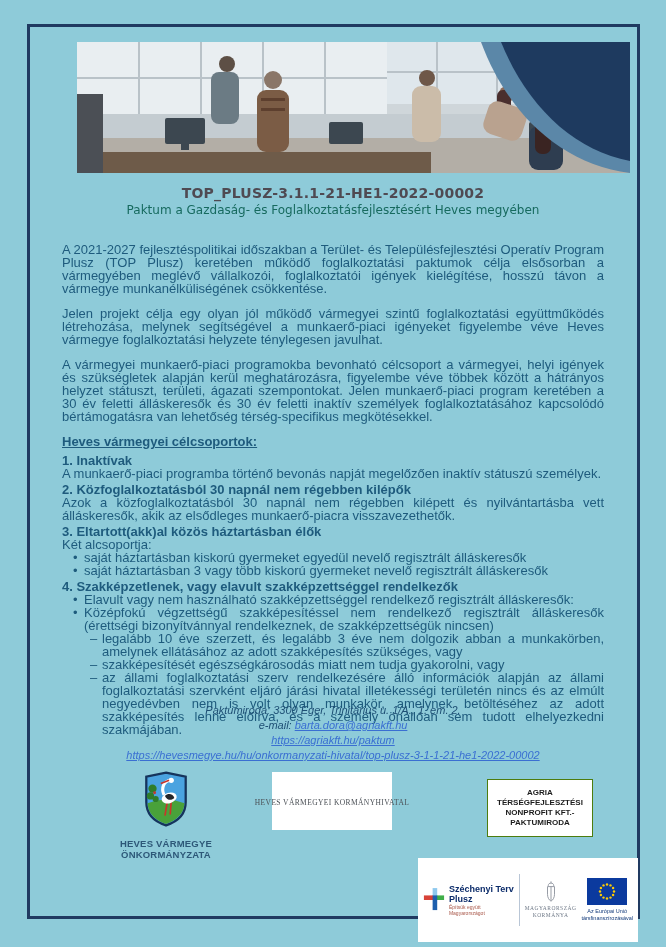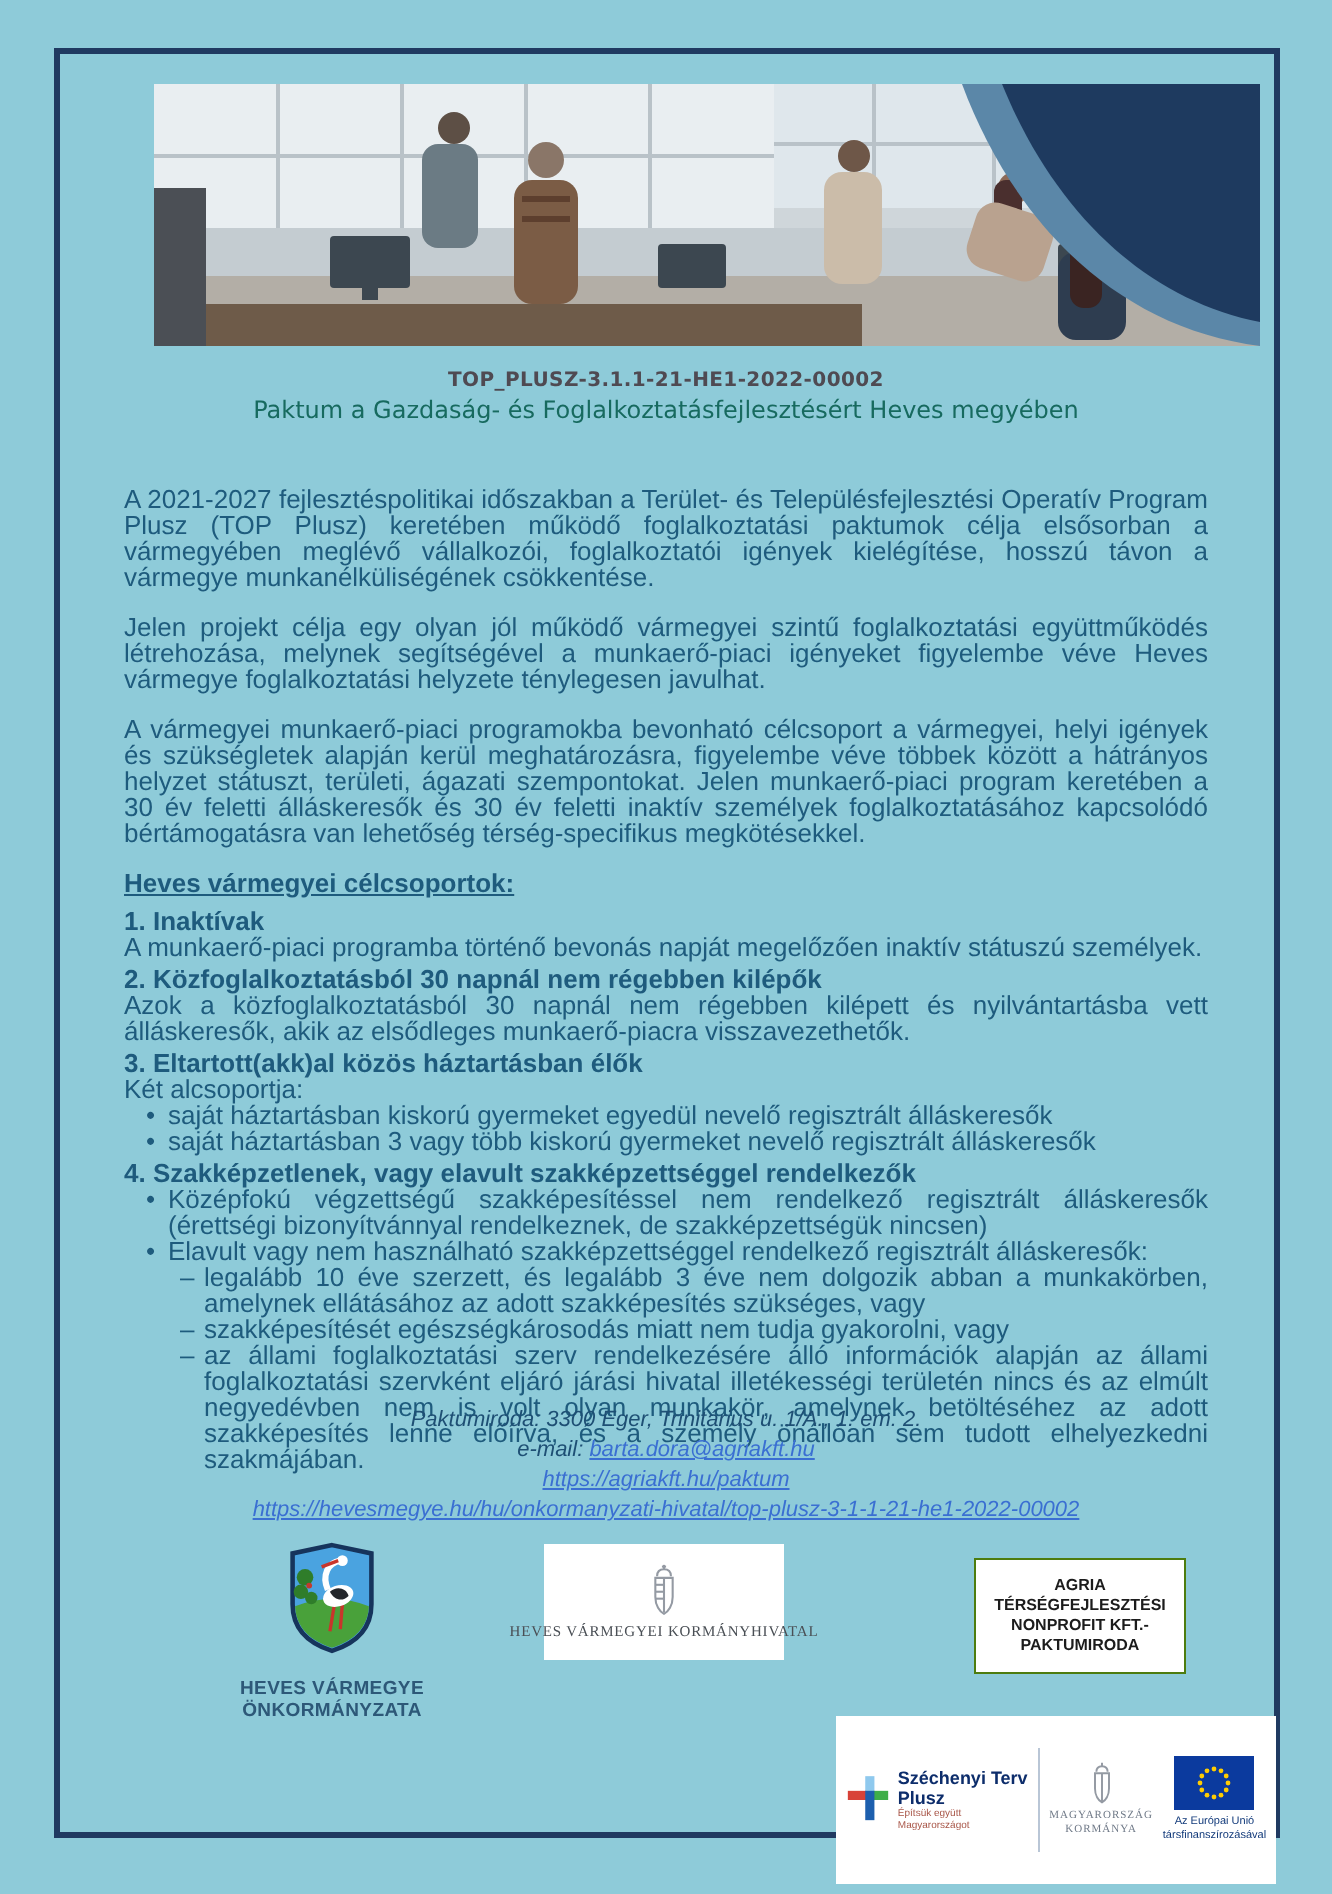--- a/index.html
+++ b/index.html
@@ -3,40 +3,40 @@
 <meta charset="utf-8">
 <style>
   html,body{margin:0;padding:0;background:#8ecbd9;}
   #page{position:relative;width:666px;height:947px;background:#8ecbd9;
         font-family:"Liberation Sans",sans-serif;overflow:hidden;}
   .border-frame{position:absolute;left:27px;top:24px;width:607px;height:889px;
         border:3px solid #203a61;}
   .header-img{position:absolute;left:77px;top:42px;width:553px;height:131px;}
   .titles{position:absolute;left:62px;top:185px;width:542px;text-align:center;
         font-family:"DejaVu Sans",sans-serif;}
-  .title1{font-size:10px;font-weight:bold;color:#4f4a52;letter-spacing:.2px;}
+  .title1{font-size:14px;font-weight:bold;color:#4f4a52;letter-spacing:.2px;}
   .title2{font-size:12px;font-weight:normal;color:#176a5f;margin-top:2px;}
   .content{position:absolute;left:62px;top:243px;width:542px;color:#1e5b7d;
         font-size:13px;line-height:13px;text-align:justify;}
   .para{margin:0 0 12px 0;}
   .group-heading{font-weight:bold;text-decoration:underline;margin:1px 0 6px 0;}
   .gtitle{font-weight:bold;margin-top:3px;}
   .gdesc{margin:0;}
   .bullet{position:relative;padding-left:22px;}
   .bullet:before{content:"\2022";position:absolute;left:11px;}
   .dash{position:relative;padding-left:40px;}
   .dash:before{content:"\2013";position:absolute;left:28px;}
   .contact{position:absolute;left:62px;top:703px;width:542px;text-align:center;
         font-style:italic;font-size:11px;line-height:15px;color:#1e4f74;}
   .contact a{color:#3a6fd2;font-style:italic;}
   .heves-logo{position:absolute;left:116px;top:771px;width:100px;text-align:center;}
   .heves-caption{margin-top:7px;font-weight:bold;font-size:9.5px;line-height:11px;
         color:#2d5878;letter-spacing:.2px;}
   .korm-box{position:absolute;left:272px;top:772px;width:120px;height:58px;background:#fff;
-        display:flex;flex-direction:column;align-items:center;justify-content:center;}
+        display:flex;flex-direction:row;align-items:center;justify-content:center;}
   .korm-caption{font-family:"Liberation Serif",serif;font-size:7.5px;color:#4a4f55;
         letter-spacing:.4px;margin-top:3px;white-space:nowrap;}
   .agria-box{position:absolute;left:487px;top:779px;width:104px;height:56px;background:#fff;
         border:1px solid #4d7c0f;display:flex;align-items:center;justify-content:center;}
   .agria-text{font-size:8px;font-weight:bold;color:#1c1c1c;text-align:center;line-height:10px;}
   .eu-box{position:absolute;left:418px;top:858px;width:220px;height:84px;background:#fff;
         display:flex;align-items:center;justify-content:space-evenly;}
   .sz-group{display:flex;align-items:center;gap:4px;}
   .sz-text{line-height:10px;}
   .sz-line1,.sz-line2{font-size:9px;font-weight:bold;color:#0d2d6b;}
@@ -120,22 +120,22 @@
 
     <div class="gtitle">2. Közfoglalkoztatásból 30 napnál nem régebben kilépők</div>
     <div class="gdesc">Azok a közfoglalkoztatásból 30 napnál nem régebben kilépett és nyilvántartásba vett álláskeresők, akik az elsődleges munkaerő-piacra visszavezethetők.</div>
 
     <div class="gtitle">3. Eltartott(akk)al közös háztartásban élők</div>
     <div class="gdesc">Két alcsoportja:</div>
     <div class="bullet">saját háztartásban kiskorú gyermeket egyedül nevelő regisztrált álláskeresők</div>
     <div class="bullet">saját háztartásban 3 vagy több kiskorú gyermeket nevelő regisztrált álláskeresők</div>
 
     <div class="gtitle">4. Szakképzetlenek, vagy elavult szakképzettséggel rendelkezők</div>
+    <div class="bullet">Elavult vagy nem használható szakképzettséggel rendelkező regisztrált álláskeresők:</div>
     <div class="bullet">Középfokú végzettségű szakképesítéssel nem rendelkező regisztrált álláskeresők (érettségi bizonyítvánnyal rendelkeznek, de szakképzettségük nincsen)</div>
-    <div class="bullet">Elavult vagy nem használható szakképzettséggel rendelkező regisztrált álláskeresők:</div>
     <div class="dash">legalább 10 éve szerzett, és legalább 3 éve nem dolgozik abban a munkakörben, amelynek ellátásához az adott szakképesítés szükséges, vagy</div>
     <div class="dash">szakképesítését egészségkárosodás miatt nem tudja gyakorolni, vagy</div>
     <div class="dash">az állami foglalkoztatási szerv rendelkezésére álló információk alapján az állami foglalkoztatási szervként eljáró járási hivatal illetékességi területén nincs és az elmúlt negyedévben nem is volt olyan munkakör, amelynek betöltéséhez az adott szakképesítés lenne előírva, és a személy önállóan sem tudott elhelyezkedni szakmájában.</div>
   </div>
 
   <div class="contact">
     <div>Paktumiroda: 3300 Eger, Trinitárius u. 1/A., 1. em. 2.</div>
     <div><span>e-mail: </span><a href="#">barta.dora@agriakft.hu</a></div>
     <div><a href="#">https://agriakft.hu/paktum</a></div>
     <div><a href="#">https://hevesmegye.hu/hu/onkormanyzati-hivatal/top-plusz-3-1-1-21-he1-2022-00002</a></div>

